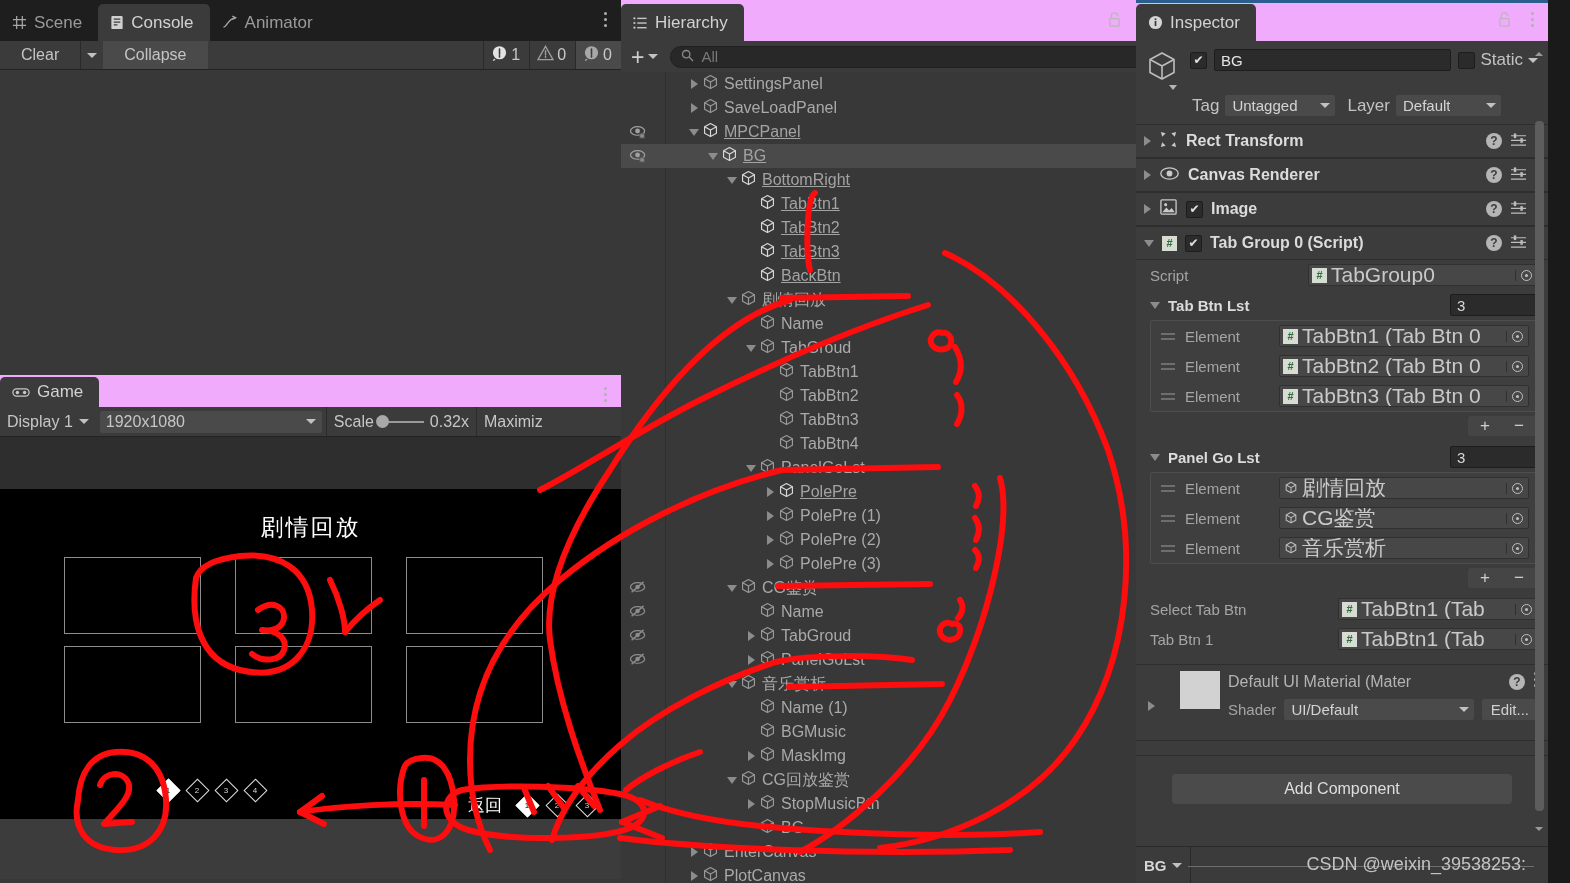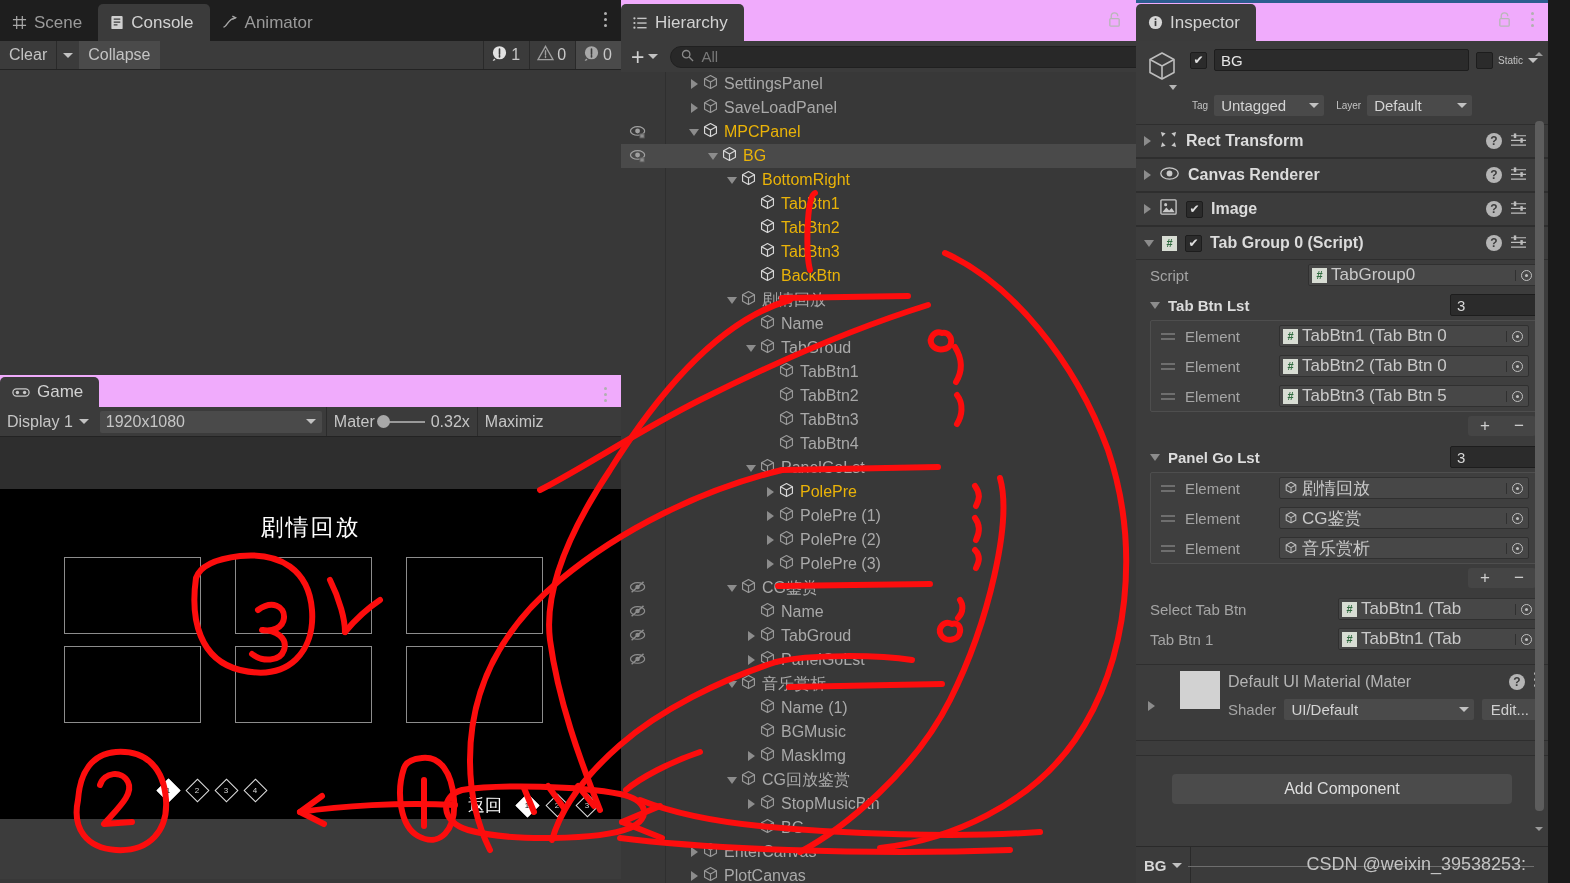--- a/index.html
+++ b/index.html
@@ -36,21 +36,21 @@
   .lockico { position: absolute; top: 11px; width: 17px; height: 18px; }
 
   
   #console { left: 0; top: 0; width: 621px; height: 375px; background: #383838; }
   #console .tabstrip { background: #1e1e1e; }
   .console-toolbar {
     height: 29px; background: #3b3b3b; border-bottom: 1px solid #232323;
     display: flex; align-items: center; position: relative;
   }
   .ctbtn {
-    height: 28px; padding: 0 9px; display: flex; align-items: center;
+    height: 28px; padding: 0 21px; display: flex; align-items: center;
     font-size: 16px; color: #c4c4c4;
   }
   .ctbtn.raised { background: #4a4a4a; }
   .ct-sep { width: 1px; height: 28px; background: #2a2a2a; }
   .ct-arrow {
     width: 22px; height: 28px; display: flex; align-items: center; justify-content: center;
   }
   .caret-dn {
     width: 0; height: 0; border-left: 5px solid transparent; border-right: 5px solid transparent;
     border-top: 5px solid #c2c2c2;
@@ -107,49 +107,49 @@
   .search-box .ph { color: #787878; font-size: 15px; }
   .hier-list { position: relative; background: #383838; height: 821px; overflow: hidden; }
   .hrow { height: 24px; display: flex; align-items: center; position: relative; }
   .hrow.sel { background: #4a4a4a; }
   .hgut { width: 44px; height: 24px; display: flex; align-items: center; padding-left: 8px; flex-shrink: 0; }
   .hgut-line { position: absolute; left: 44px; top: 0; bottom: 0; width: 1px; background: #2f2f2f; }
   .twisty { width: 16px; display: flex; align-items: center; justify-content: center; flex-shrink: 0; }
   .tri-r { width: 0; height: 0; border-top: 5px solid transparent; border-bottom: 5px solid transparent; border-left: 7px solid #8c8c8c; }
   .tri-d { width: 0; height: 0; border-left: 5px solid transparent; border-right: 5px solid transparent; border-top: 7px solid #8c8c8c; }
   .hname { font-size: 16px; color: #a9a9a9; white-space: nowrap; }
-  .hrow.sel .hname, .hrow.bright .hname { color: #eab308; }
+  .hrow.sel .hname, .hrow.bright .hname { color: #a3a3a3; text-decoration: underline; }
   .cube { flex-shrink: 0; margin-right: 5px; }
   .hscroll { position: absolute; right: 4px; top: 4px; width: 11px; bottom: 20px; }
   .hscroll-thumb { position: absolute; left: 1px; width: 9px; background: #5d5d5d; border-radius: 4px; }
 
   
   #insp { left: 1136px; top: 0; width: 412px; height: 883px; background: #383838; }
   #insp .tabstrip::before { content:""; position:absolute; left:0; top:0; width:100%; height:3px; background:#2c5d8f; }
   .insp-body { height: 805px; background: #3c3c3c; position: relative; overflow: hidden; }
   .insp-head { display: flex; align-items: flex-start; padding: 8px 10px 6px 8px; gap: 6px; background:#3c3c3c; }
   .obj-icon { width: 40px; position: relative; }
   .chk { width: 17px; height: 17px; background: #2b2b2b; border: 1px solid #1d1d1d; border-radius: 2px; display: flex; align-items: center; justify-content: center; flex-shrink: 0; }
   .chk.on::after { content: "✔"; color: #e0e0e0; font-size: 12px; line-height: 1; }
   .name-field { flex: 1; height: 22px; background: #2b2b2b; border: 1px solid #1d1d1d; border-radius: 2px; display: flex; align-items: center; padding: 0 6px; color: #e5e5e5; font-size: 15px; }
   .static-wrap { display: flex; align-items: center; gap: 5px; }
   .row2 { display: flex; align-items: center; gap: 6px; padding: 0 10px 8px 56px; }
-  .lbl { font-size: 10px; color: #c2c2c2; white-space: nowrap; }
+  .lbl { font-size: 17px; color: #c2c2c2; white-space: nowrap; }
   .dd { height: 21px; background: #4a4a4a; border-radius: 2px; display: flex; align-items: center; justify-content: space-between; padding: 0 5px 0 7px; gap: 3px; font-size: 15px; color: #d4d4d4; overflow: hidden; }
 
   .comp-row { height: 34px; display: flex; align-items: center; gap: 8px; padding: 0 8px; background: #3c3c3c; border-top: 1px solid #2e2e2e; border-bottom: 1px solid #2e2e2e; }
   .comp-title { flex: 1; font-size: 16px; font-weight: bold; color: #dcdcdc; }
   .comp-actions { display: flex; align-items: center; gap: 8px; }
   .qmark { width: 16px; height: 16px; border-radius: 50%; background: #b5b5b5; color: #3c3c3c; font-size: 12px; font-weight: bold; display: flex; align-items: center; justify-content: center; }
 
   .prop-row { height: 30px; display: flex; align-items: center; padding: 0 10px 0 14px; gap: 8px; }
   .prop-lbl { font-size: 15px; color: #a5a5a5; }
   .prop-lbl.b { color: #dcdcdc; font-weight: bold; }
   .objfield { height: 22px; background: #474747; border: 1px solid #303030; border-radius: 2px; display: flex; align-items: center; overflow: hidden; }
-  .objfield .txt { flex: 1; padding: 0 4px; font-size: 17px; color: #c9c9c9; white-space: nowrap; overflow: hidden; }
+  .objfield .txt { flex: 1; padding: 0 4px; font-size: 21px; color: #c9c9c9; white-space: nowrap; overflow: hidden; }
   .objfield .dot { width: 22px; display: flex; align-items: center; justify-content: center; border-left: 1px solid #303030; }
   .radio-dot { width: 11px; height: 11px; border-radius: 50%; border: 1.5px solid #c0c0c0; display: flex; align-items: center; justify-content: center; }
   .radio-dot::after { content: ""; width: 3px; height: 3px; border-radius: 50%; background: #c0c0c0; }
   .numfield { height: 22px; background: #2b2b2b; border: 1px solid #1d1d1d; border-radius: 2px; display: flex; align-items: center; padding: 0 6px; font-size: 15px; color: #d8d8d8; }
   .scriptbadge { width: 15px; height: 15px; background: #d8ddd4; color: #2f6b3f; font-size: 11px; font-weight: bold; display: flex; align-items: center; justify-content: center; flex-shrink: 0; margin-left: 3px; }
   .listbox { margin: 0 10px 0 14px; border: 1px solid #4e4e4e; border-radius: 2px; background: #3f3f3f; }
   .elem-row { height: 30px; display: flex; align-items: center; gap: 10px; padding: 0 8px 0 10px; }
   .drag { width: 14px; display: flex; flex-direction: column; gap: 3px; }
   .drag i { height: 2px; background: #6e6e6e; display: block; }
   .pm-bar { display: flex; justify-content: flex-end; padding: 0 12px; }
@@ -288,21 +288,21 @@
         <span class="caret-dn"></span>
       </div>
       <div class="gt-item" style="flex:0 0 230px;padding:0 4px;">
         <div class="gt-dd" style="width:100%;">
           <span>1920x1080</span>
           <span class="caret-dn"></span>
         </div>
       </div>
       <div class="gt-sep"></div>
       <div class="gt-item">
-        <span>Mater</span>
+        <span>Scale</span>
         <span class="scale-track">
             <span class="scale-knob"></span>
           </span>
         <span>0.32x</span>
       </div>
       <div class="gt-sep"></div>
       <div class="gt-item">
         <span>Maximiz</span>
       </div>
     </div>
@@ -1132,21 +1132,21 @@
           </span>
         </div>
         <div class="elem-row">
           <span class="drag">
               <i></i>
               <i></i>
             </span>
           <span class="prop-lbl" style="width:84px;">Element</span>
           <span class="objfield" style="flex:1;">
             <span class="scriptbadge">#</span>
-            <span class="txt">TabBtn3 (Tab Btn 5</span>
+            <span class="txt">TabBtn3 (Tab Btn 0</span>
             <span class="dot">
                 <span class="radio-dot"></span>
               </span>
           </span>
         </div>
       </div>
       <div class="pm-bar" style="margin-top:4px;">
         <div class="pm-box">
           <div>+</div>
           <div>−</div>

